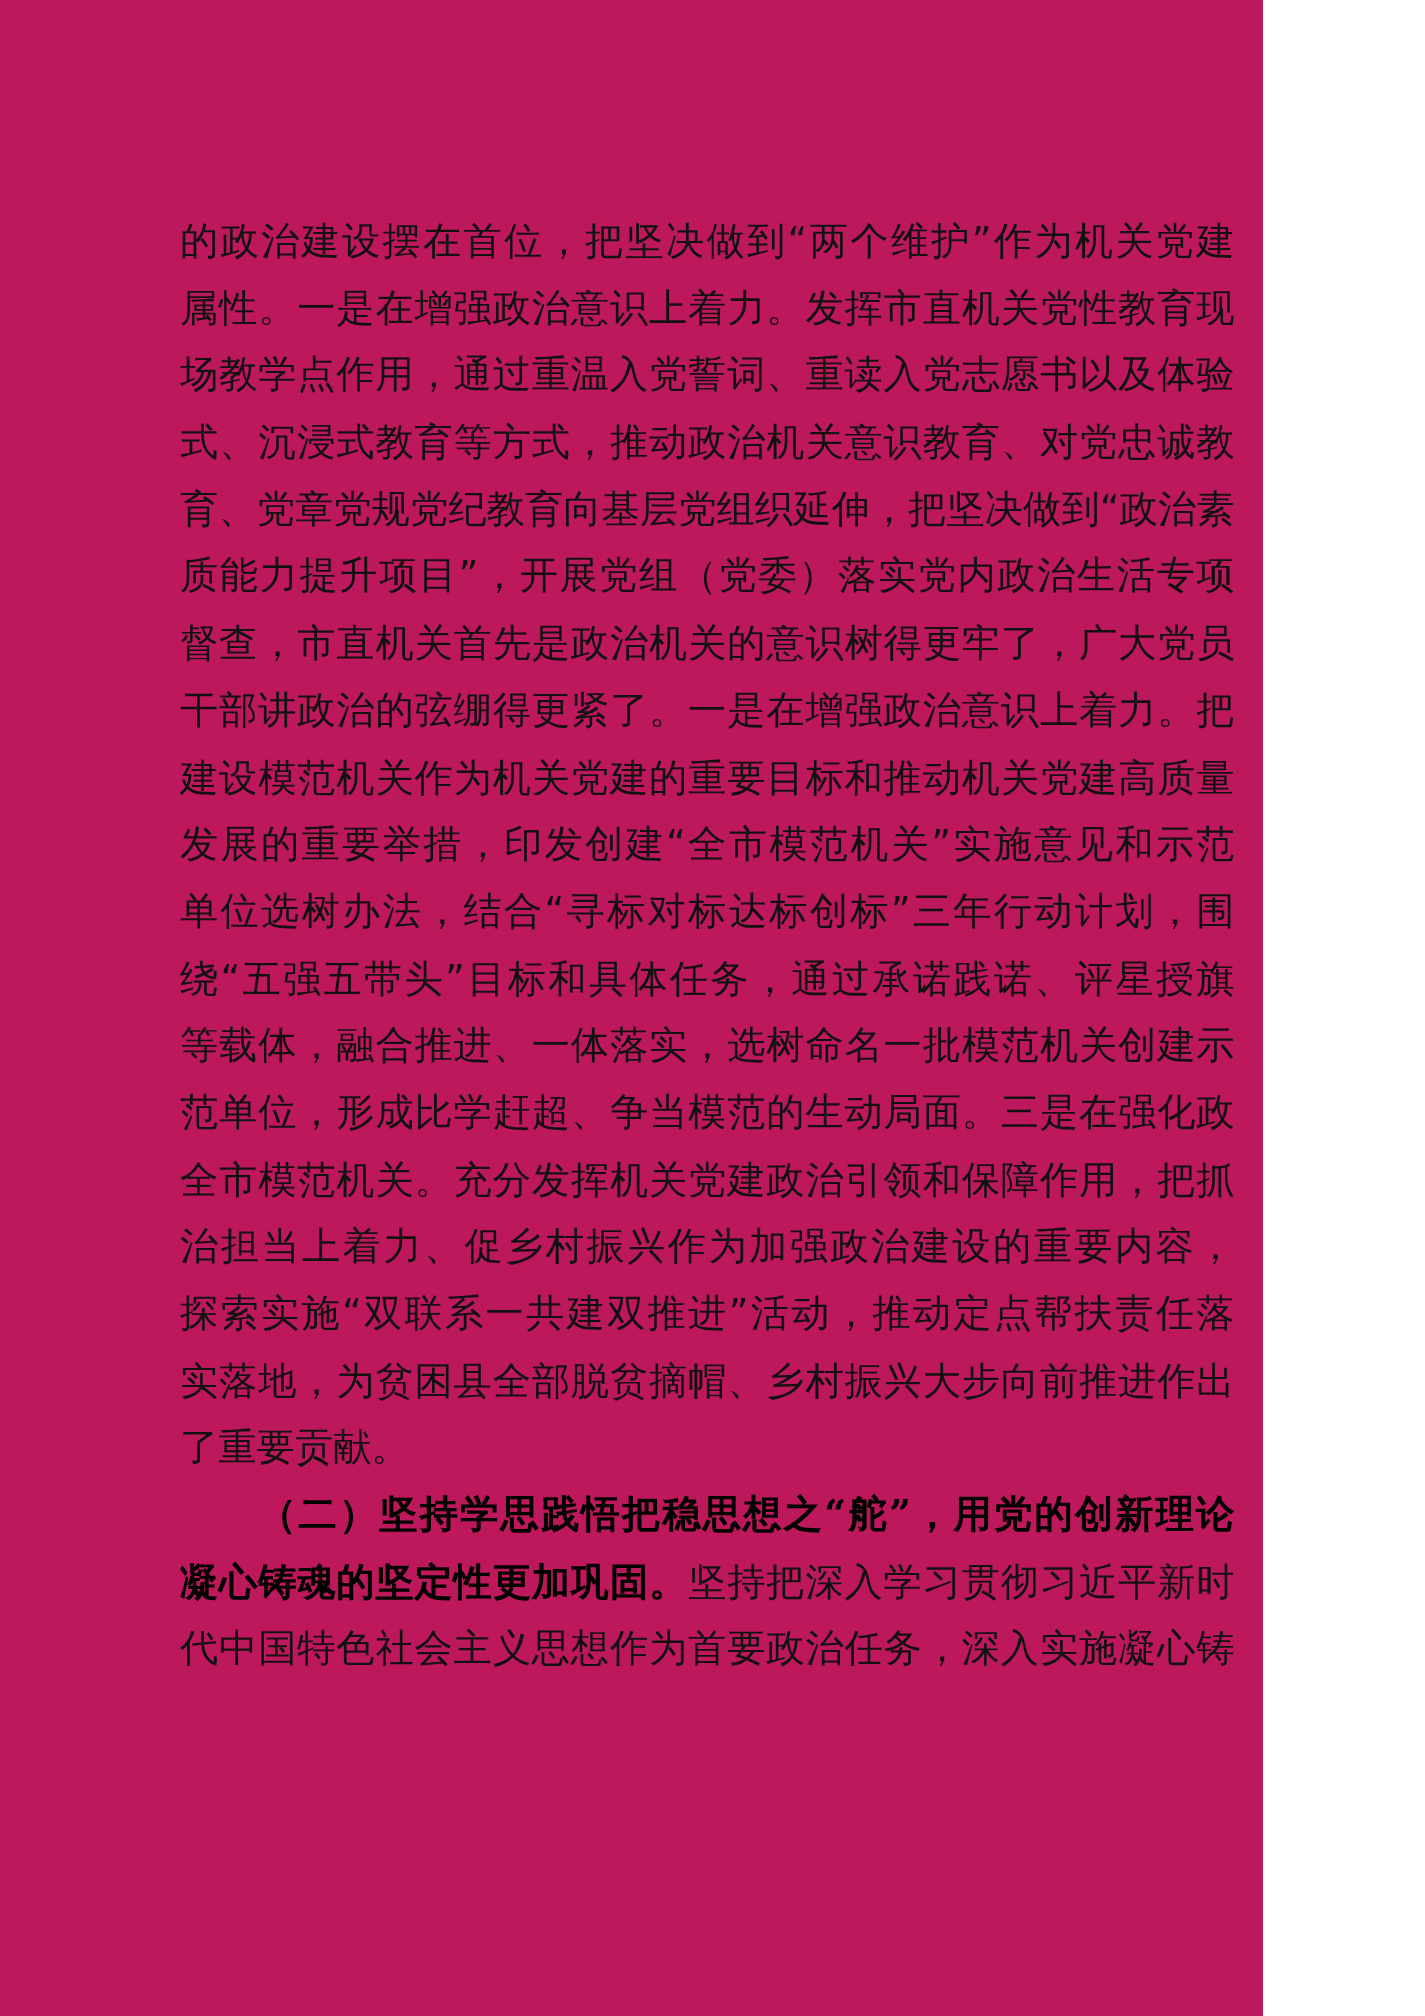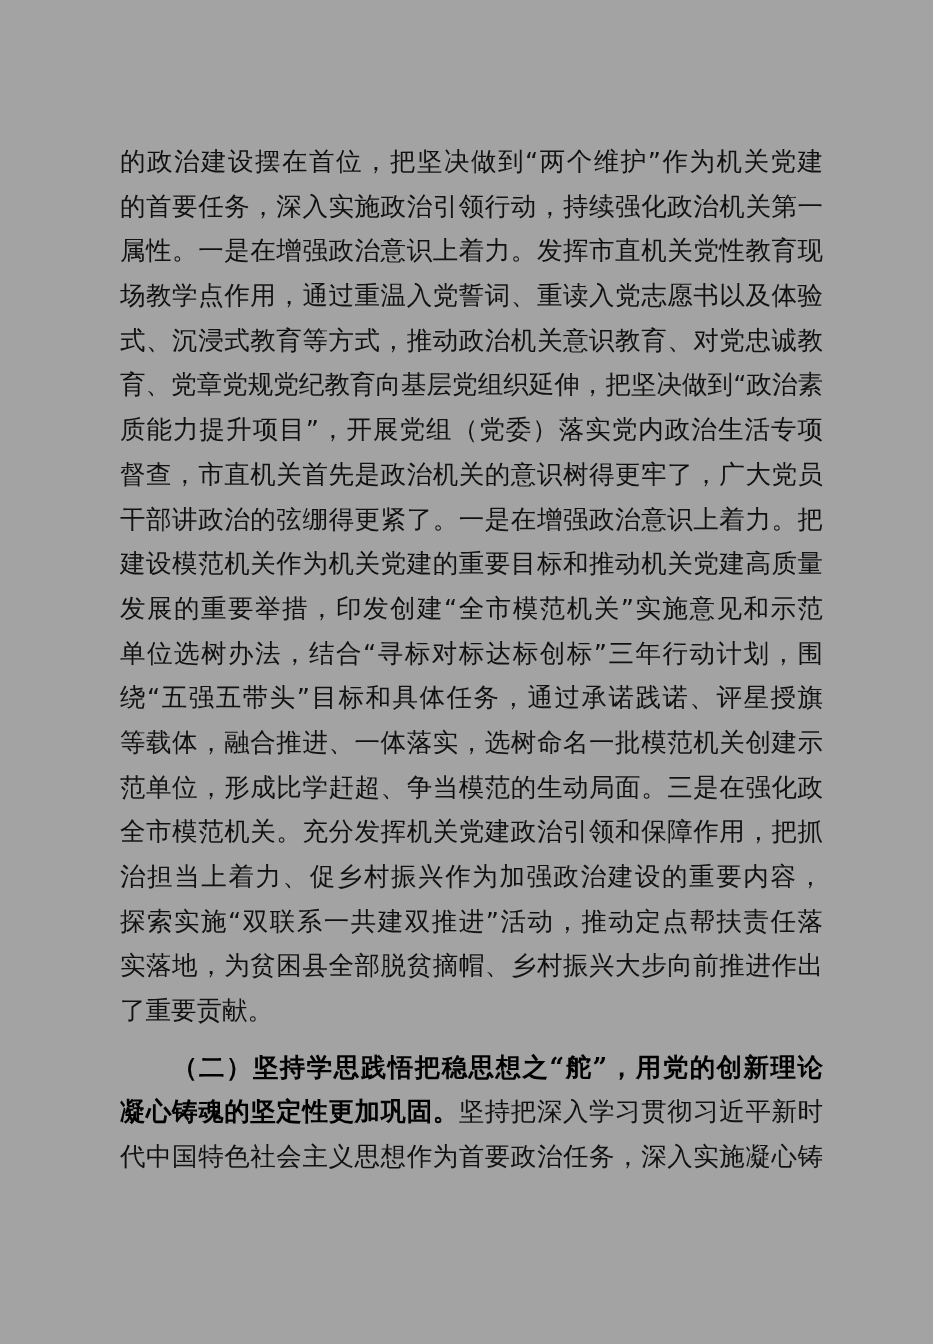--- a/index.html
+++ b/index.html
@@ -12,23 +12,23 @@
       height: 1344px;
       position: relative;
       overflow: hidden;
       font-family: "DejaVu Sans", "Liberation Sans", sans-serif;
       color: #111111;
     }
     .page {
       position: absolute;
       left: 0;
       top: 0;
-      width: 933px;
+      width: 842px;
       height: 1344px;
-      background: #a3a3a3;
+      background: #be185d;
       text-decoration: underline;
     }
     .text-block {
       position: absolute;
       left: 120px;
       top: 139px;
       width: 703px;
     }
     .paragraph {
       margin: 0;
@@ -43,40 +43,38 @@
       text-align-last: justify;
       text-justify: inter-character;
       overflow: hidden;
       white-space: normal;
     }
     .line.last {
       text-align-last: left;
     }
     .line.indent {
       padding-left: 52px;
-      margin-top: 12px;
     }
     .seg-bold {
       font-family: "DejaVu Serif", "Liberation Serif", serif;
       font-weight: bold;
       color: #000000;
     }
     .seg-normal {
       font-weight: normal;
     }
   </style>
 </head>
 <body>
 
 <div class="page">
   <div class="text-block">
 
     <div class="paragraph">
       <div class="line">的政治建设摆在首位，把坚决做到“两个维护”作为机关党建</div>
-      <div class="line">的首要任务，深入实施政治引领行动，持续强化政治机关第一</div>
       <div class="line">属性。一是在增强政治意识上着力。发挥市直机关党性教育现</div>
       <div class="line">场教学点作用，通过重温入党誓词、重读入党志愿书以及体验</div>
       <div class="line">式、沉浸式教育等方式，推动政治机关意识教育、对党忠诚教</div>
       <div class="line">育、党章党规党纪教育向基层党组织延伸，把坚决做到“政治素</div>
       <div class="line">质能力提升项目”，开展党组（党委）落实党内政治生活专项</div>
       <div class="line">督查，市直机关首先是政治机关的意识树得更牢了，广大党员</div>
       <div class="line">干部讲政治的弦绷得更紧了。一是在增强政治意识上着力。把</div>
       <div class="line">建设模范机关作为机关党建的重要目标和推动机关党建高质量</div>
       <div class="line">发展的重要举措，印发创建“全市模范机关”实施意见和示范</div>
       <div class="line">单位选树办法，结合“寻标对标达标创标”三年行动计划，围</div>

